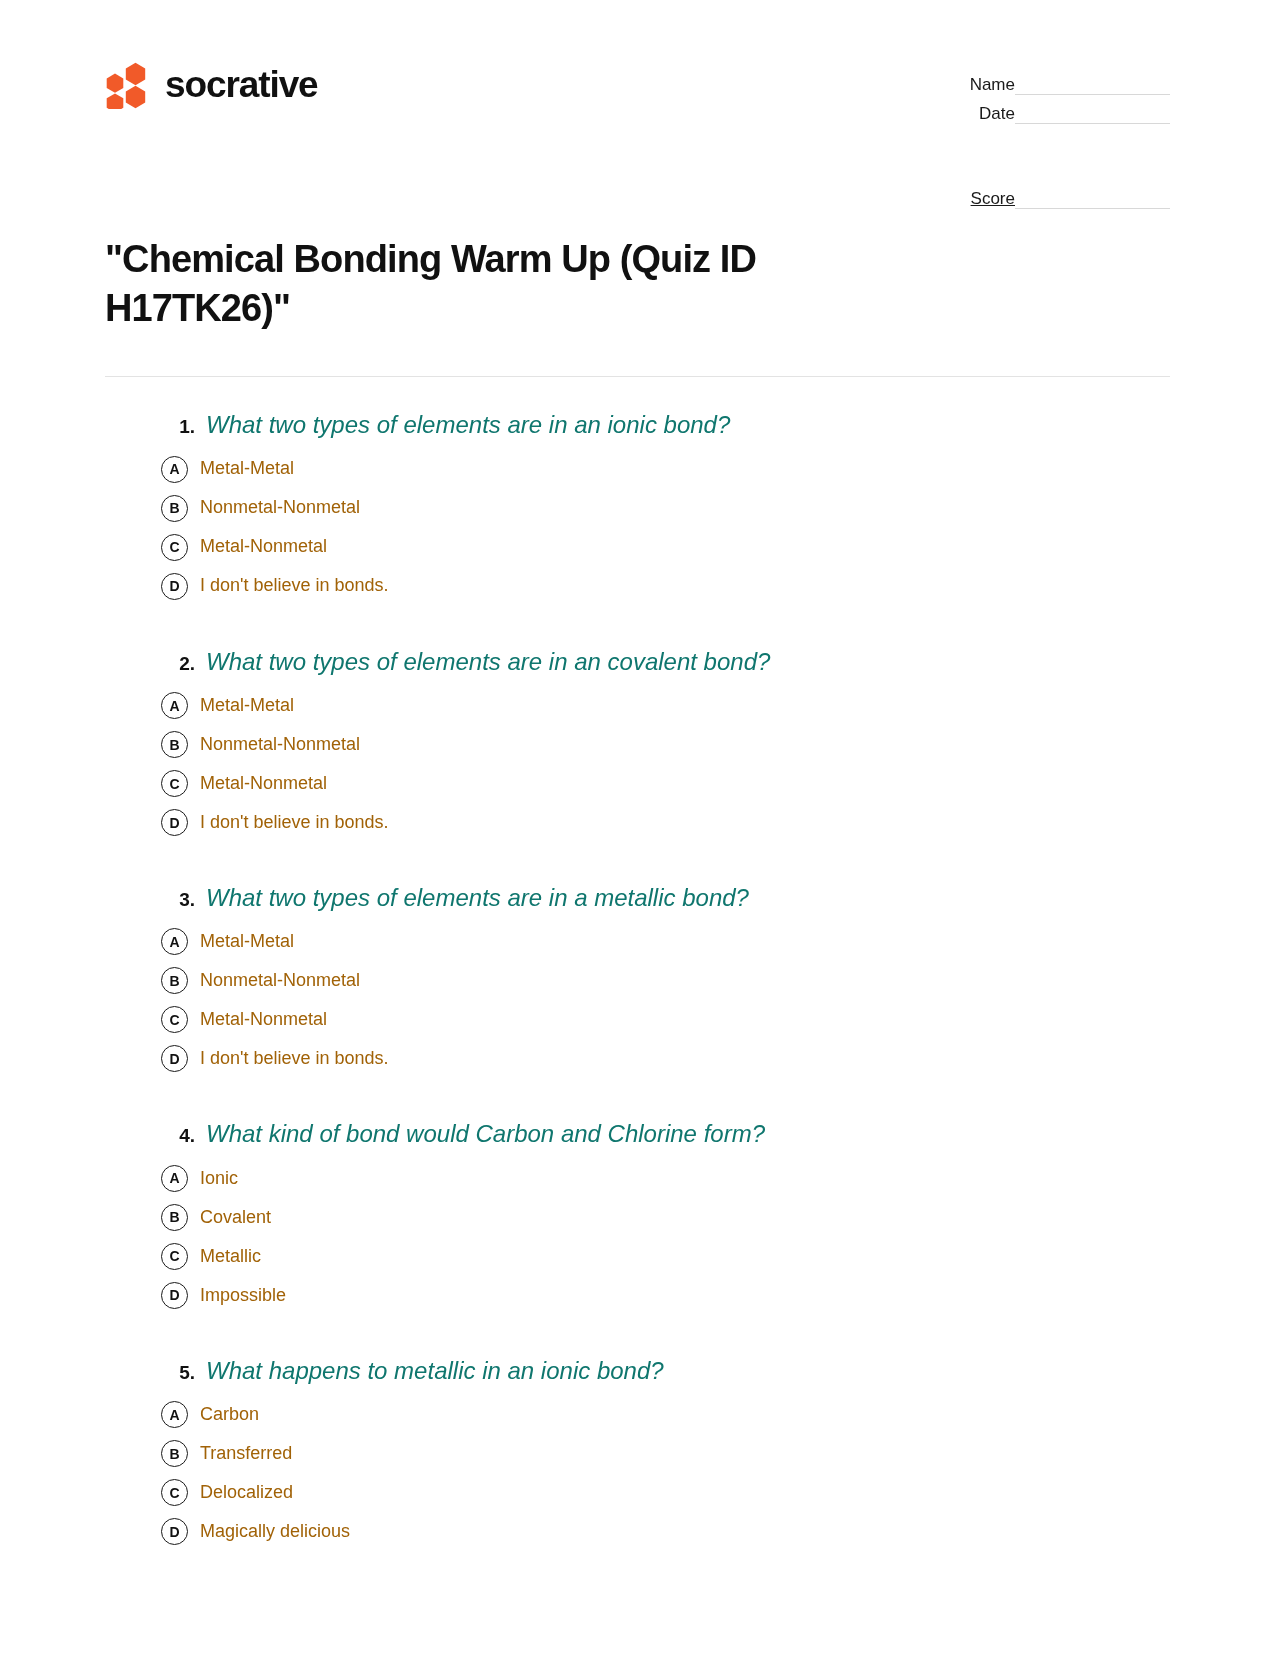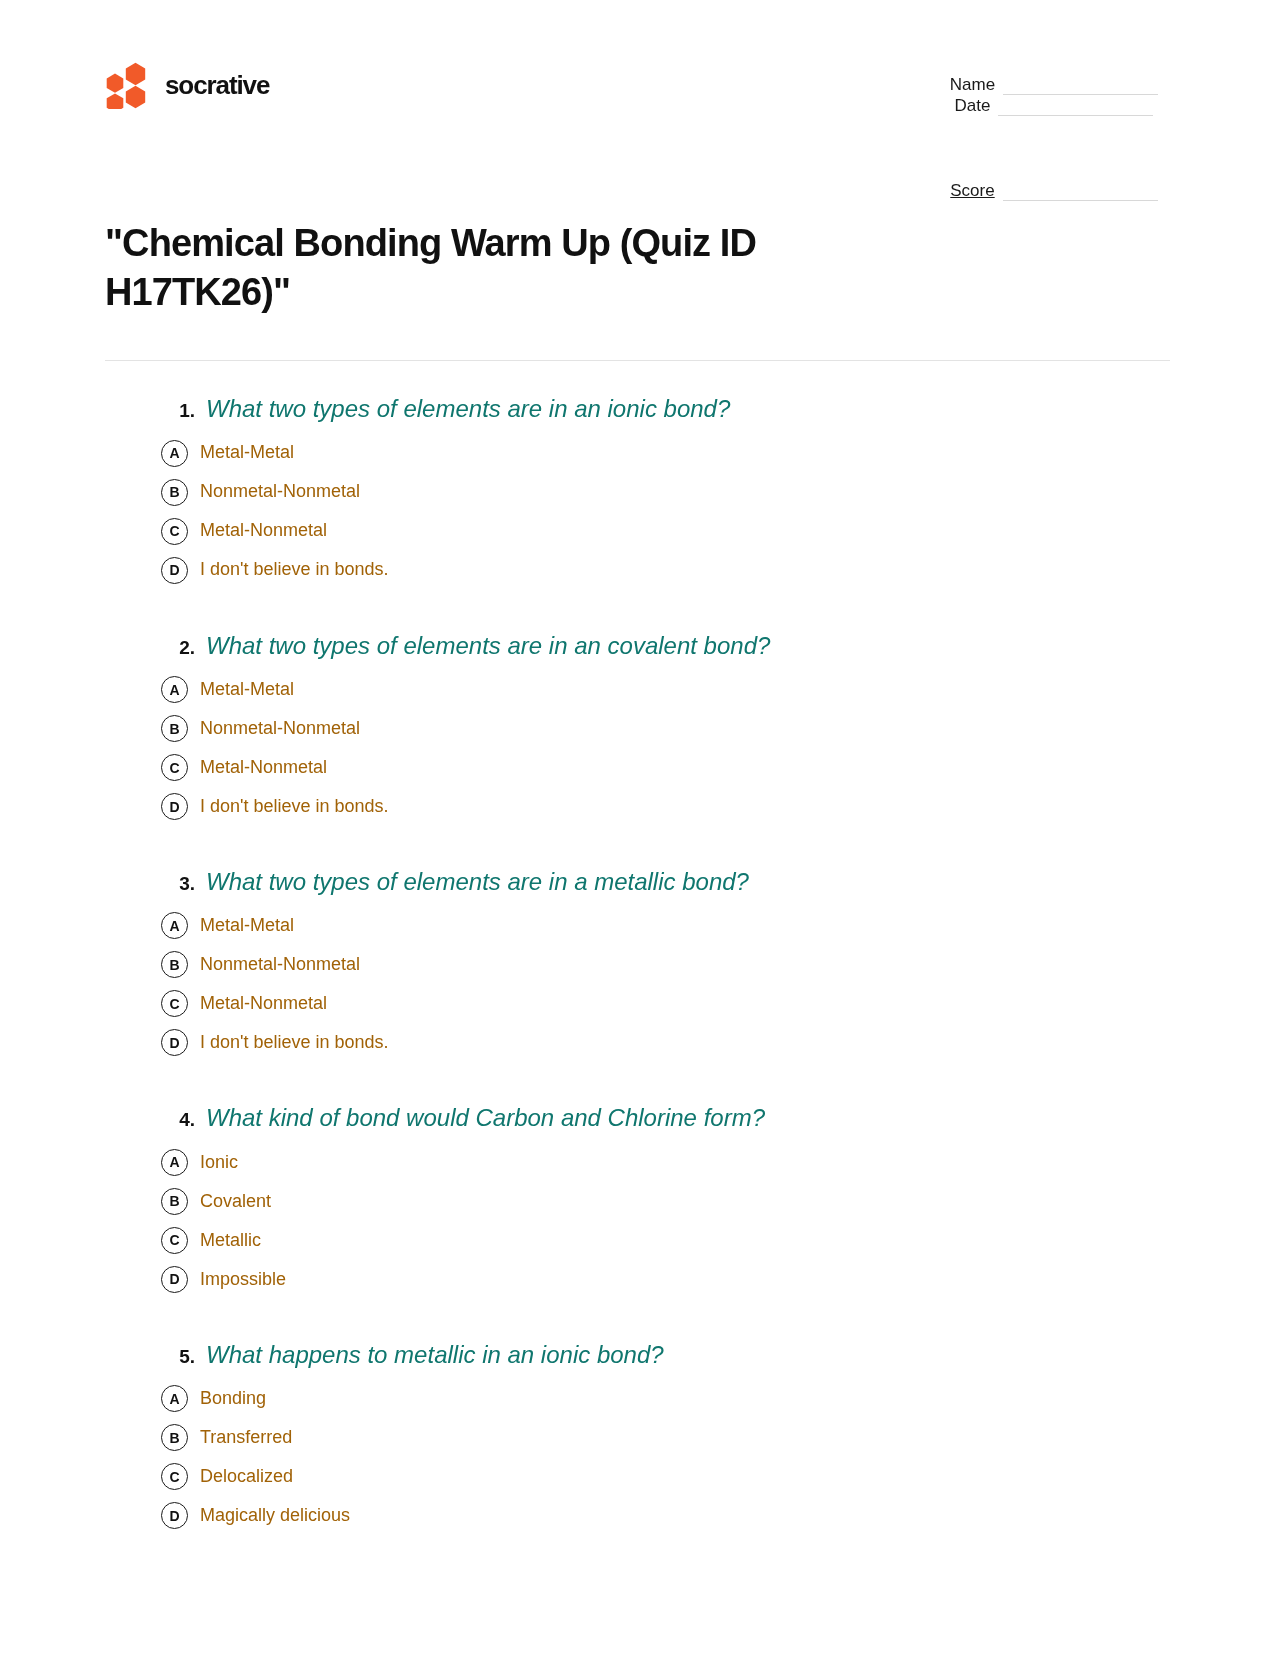--- a/index.html
+++ b/index.html
@@ -40,40 +40,40 @@
   }
 
   .logo-mark {
     width: 44px;
     height: 47px;
     display: block;
     flex: 0 0 auto;
   }
 
   .brand-word {
-    font-size: 26px;
+    font-size: 37px;
     font-weight: 700;
     letter-spacing: -1.1px;
     line-height: 1;
     color: #111111;
     padding-bottom: 2px;
   }
 
   .meta-fields {
     width: 232px;
     padding-top: 12px;
     flex: 0 0 auto;
   }
 
   .meta-row {
     display: flex;
     align-items: flex-end;
-    justify-content: center;
-    gap: 8px;
-    margin-bottom: 0;
+    justify-content: flex-end;
+    gap: 0;
+    margin-bottom: 8px;
   }
 
   .meta-label {
     font-size: 17px;
     color: #1a1a1a;
     line-height: 1.2;
     white-space: nowrap;
   }
 
   .meta-line {
@@ -299,21 +299,21 @@
           <span class="option-text">Impossible</span>
         </div>
       </div>
       <div class="question-block">
         <div class="question-head">
           <span class="question-number">5.</span>
           <span class="question-text">What happens to metallic in an ionic bond?</span>
         </div>
         <div class="option-row">
           <span class="option-bubble">A</span>
-          <span class="option-text">Bonding</span>
+          <span class="option-text">Carbon</span>
         </div>
         <div class="option-row">
           <span class="option-bubble">B</span>
           <span class="option-text">Transferred</span>
         </div>
         <div class="option-row">
           <span class="option-bubble">C</span>
           <span class="option-text">Delocalized</span>
         </div>
         <div class="option-row">

